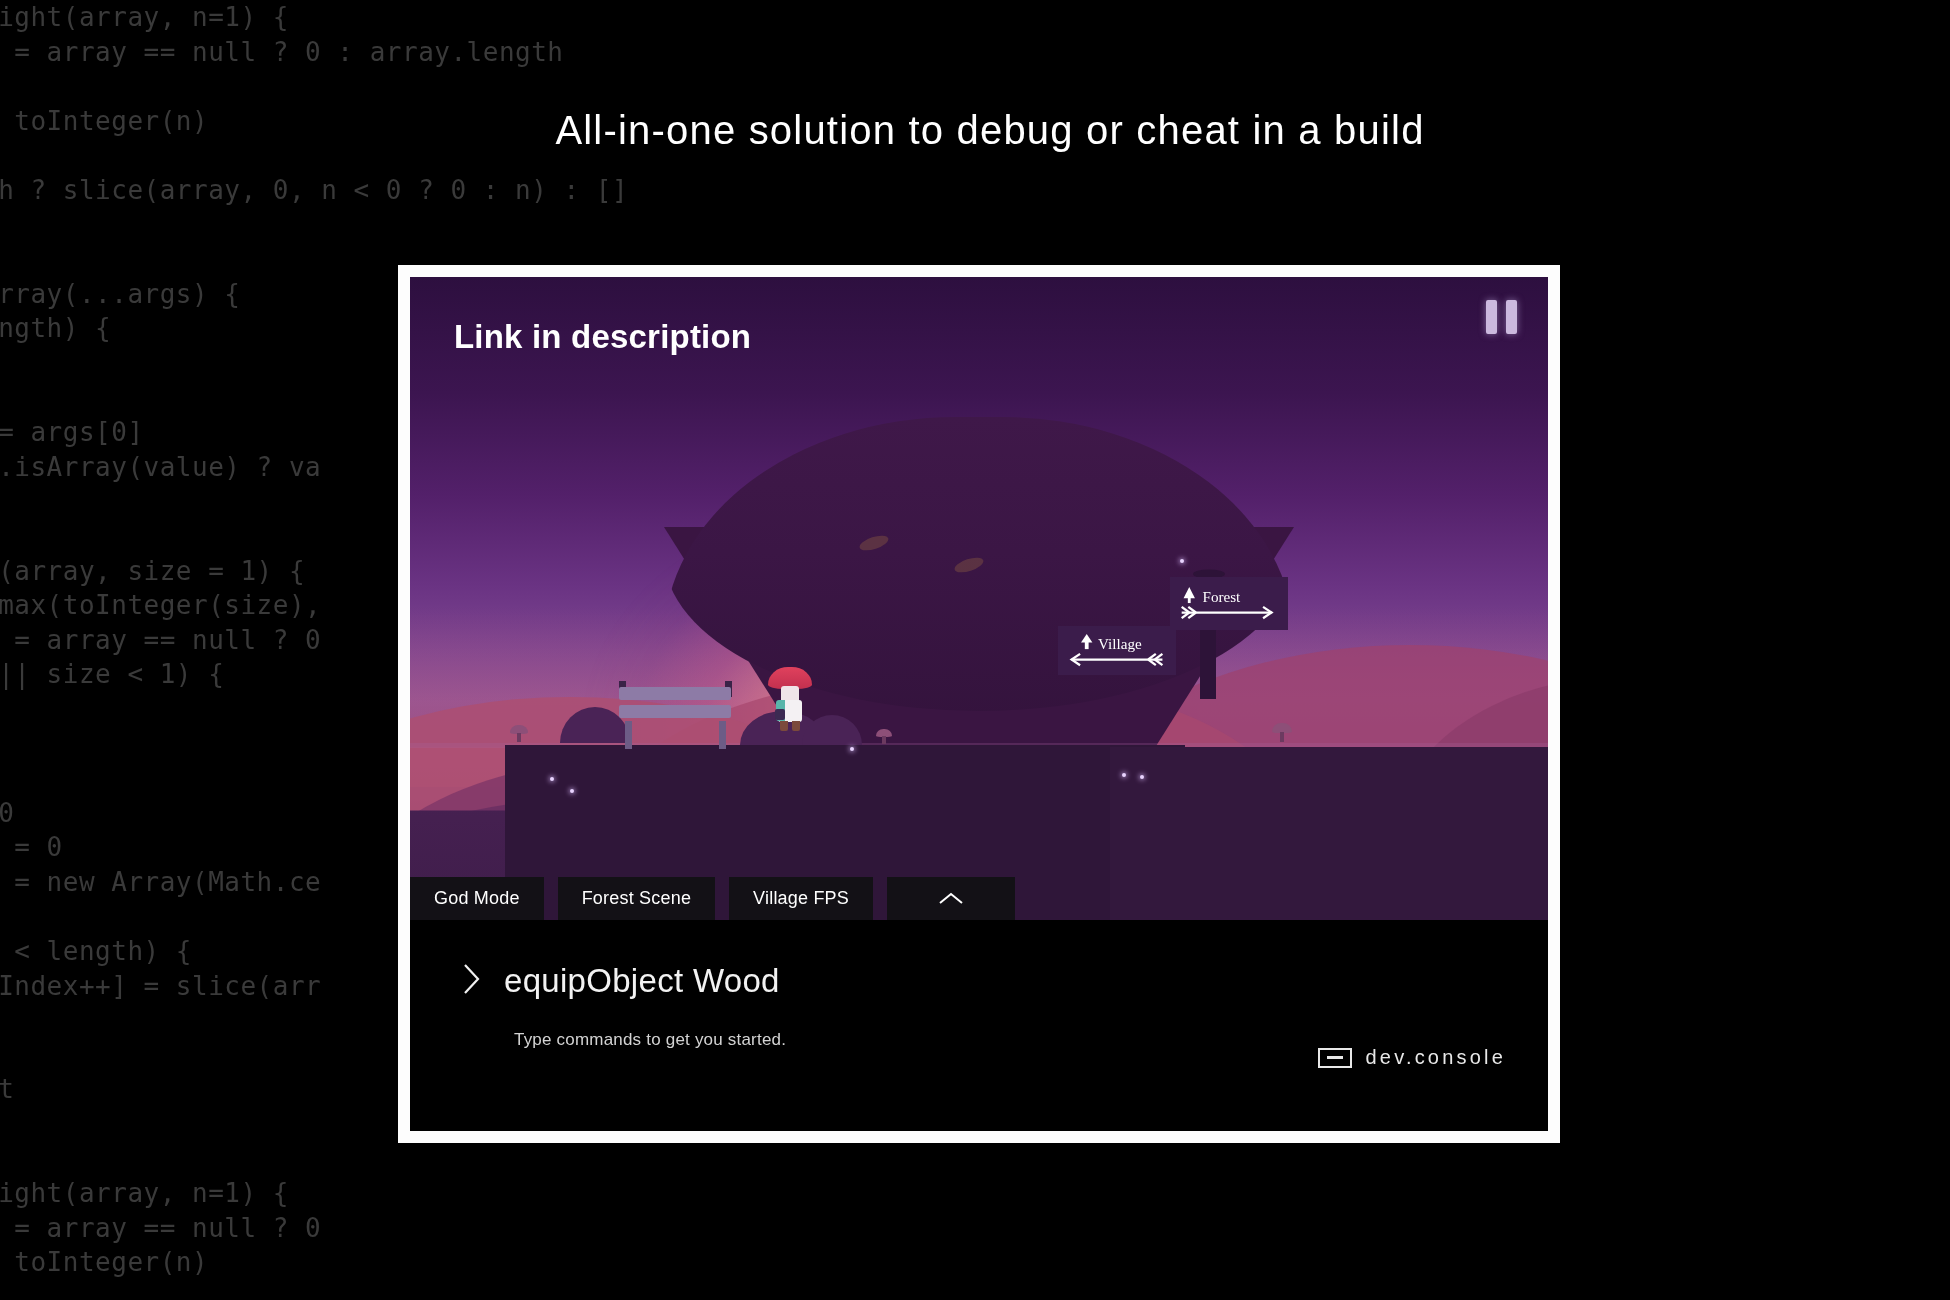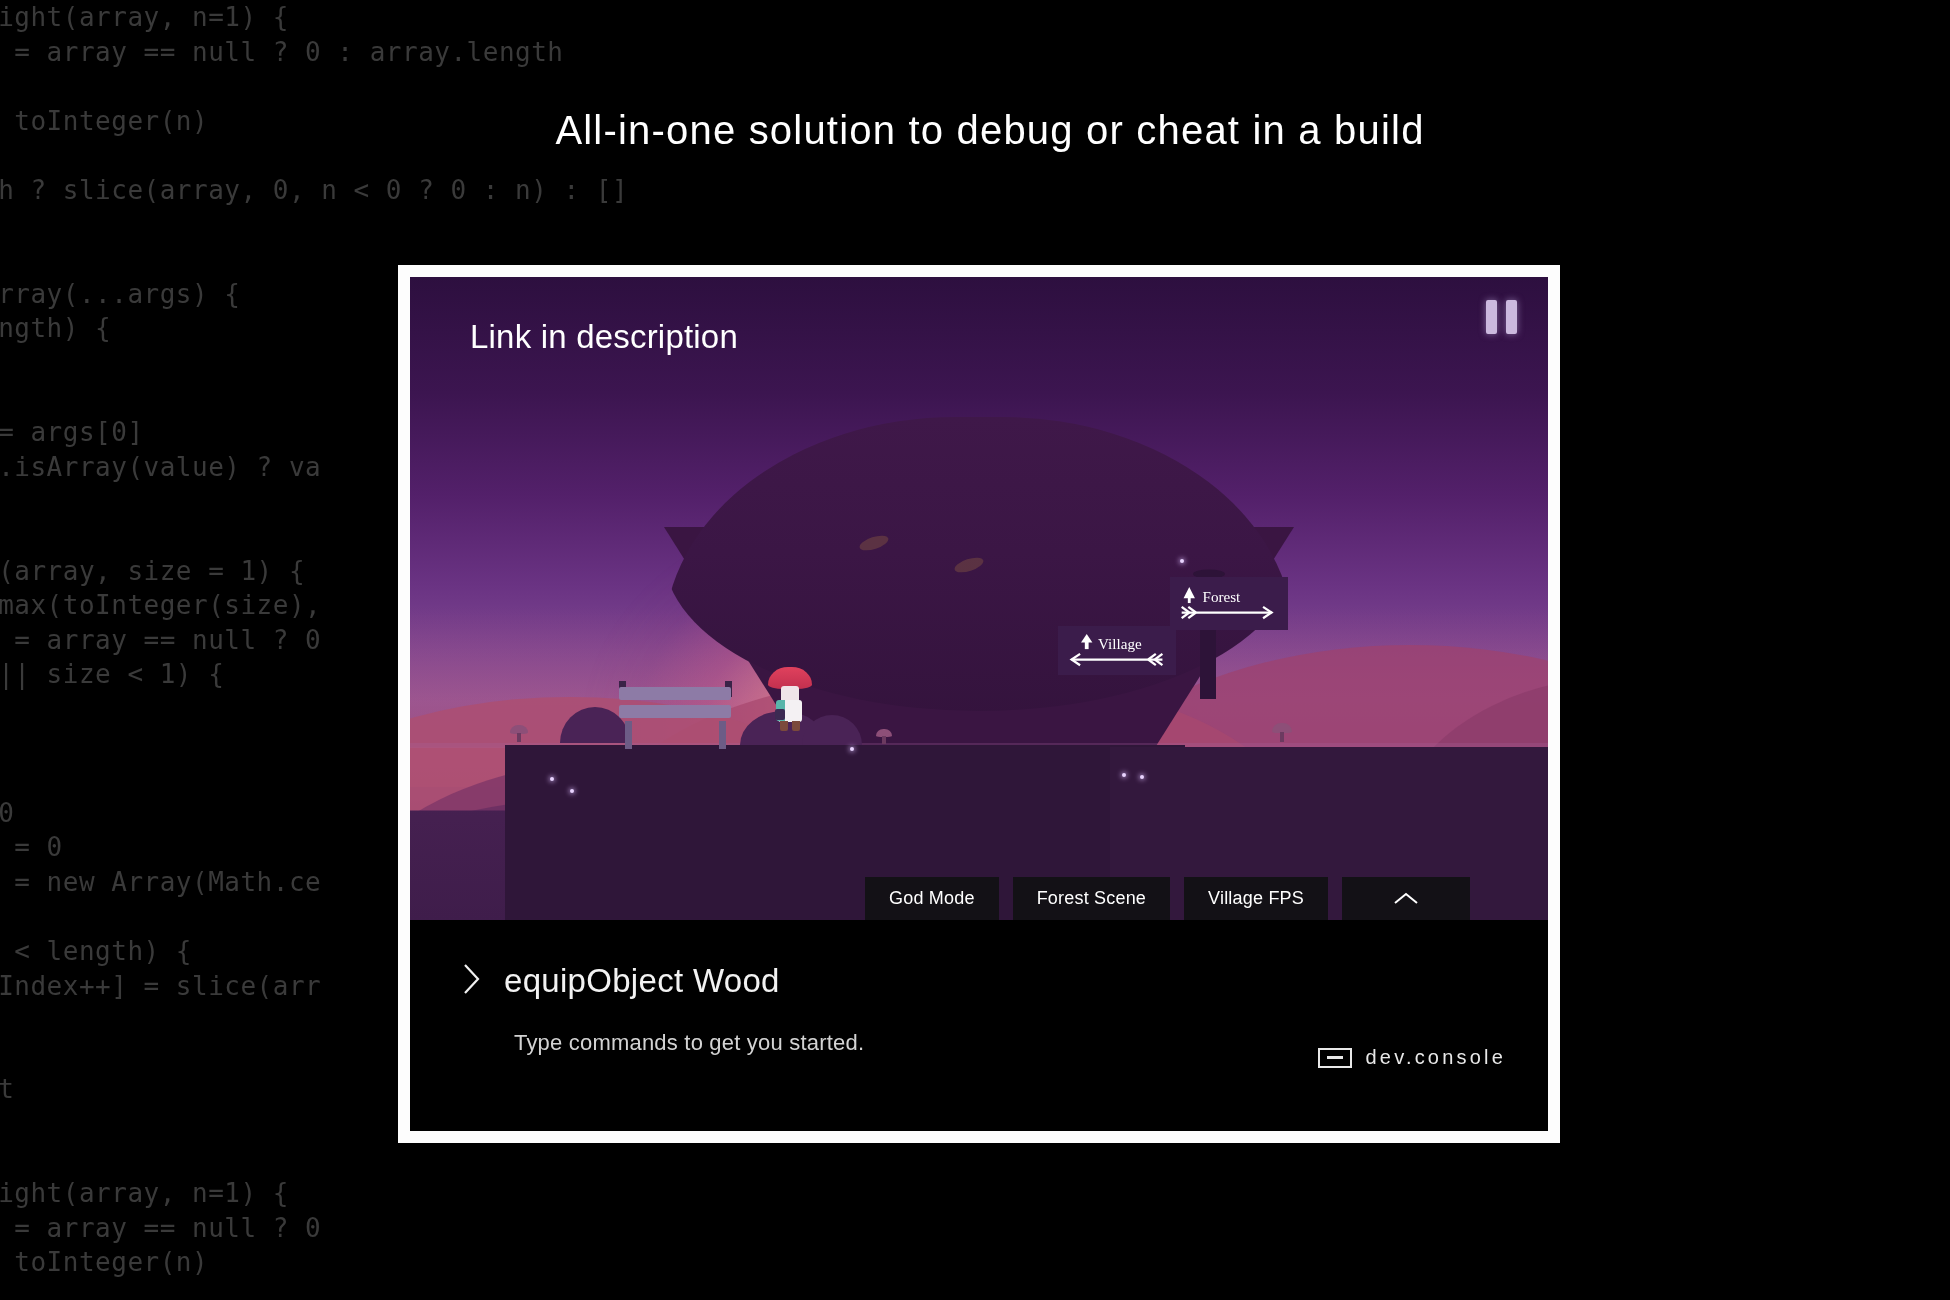--- a/index.html
+++ b/index.html
@@ -240,21 +240,20 @@
     box-shadow: 0 0 7px rgba(200,180,230,.55);
   }
 
   
   #toolbar {
     position: absolute;
     left: 0; right: 0;
     bottom: 0;
     height: 43px;
     display: flex;
-    justify-content: flex-end;
     padding-right: 78px;
     box-sizing: border-box;
     z-index: 35;
   }
   .tool-btn {
     background: #131116;
     color: #ffffff;
     border: none;
     font-family: "Liberation Sans", sans-serif;
     font-size: 18px;
@@ -293,21 +292,21 @@
   #command-text {
     color: #f2f2f2;
     font-size: 33px;
     letter-spacing: .3px;
     font-family: "Liberation Sans", sans-serif;
   }
   #console-hint {
     margin-top: 30px;
     margin-left: 52px;
     color: #d3d3d3;
-    font-size: 22px;
+    font-size: 17px;
     letter-spacing: .2px;
   }
   #brand {
     position: absolute;
     right: 42px;
     bottom: 62px;
     display: flex;
     align-items: center;
     gap: 14px;
     padding-left: 38px;
@@ -448,21 +447,21 @@
             <polyline points="17,25 8,31 17,37"></polyline>
             <line x1="104" y1="25" x2="96" y2="31"></line>
             <line x1="104" y1="37" x2="96" y2="31"></line>
             <line x1="97" y1="25" x2="89" y2="31"></line>
             <line x1="97" y1="37" x2="89" y2="31"></line>
           </g>
         </svg>
       </div>
 
       <div style="position:absolute; left:44px; top:38px; z-index:30;">
-        <div style="color:#fff; font-size:33px; font-weight:normal; letter-spacing:.2px; line-height:43px;margin-left:16px;">Link in description</div>
+        <div style="color:#fff; font-size:33px; font-weight:bold; letter-spacing:.2px; line-height:43px;">Link in description</div>
       </div>
 
       <div id="pause-btn">
         <span></span>
         <span></span>
       </div>
 
       <div id="toolbar">
         <button class="tool-btn">God Mode</button>
         <button class="tool-btn">Forest Scene</button>

